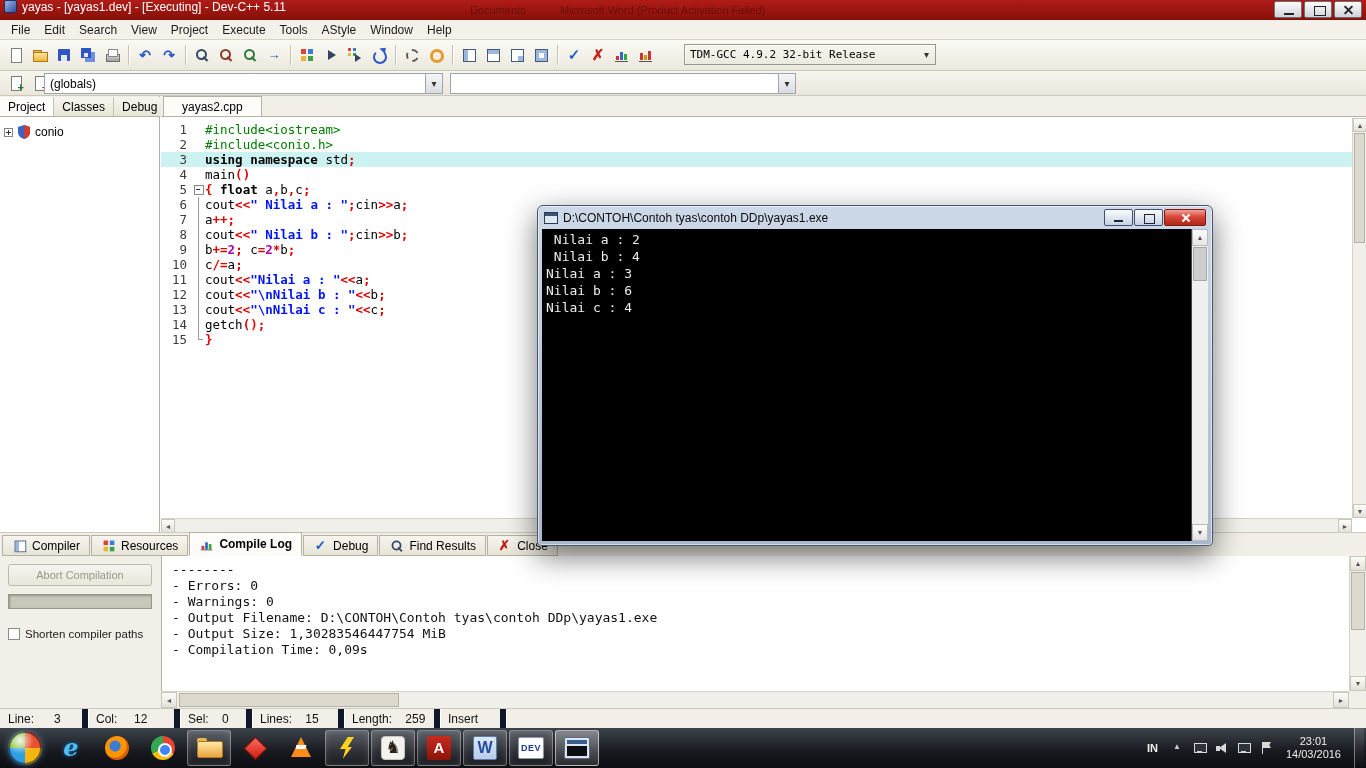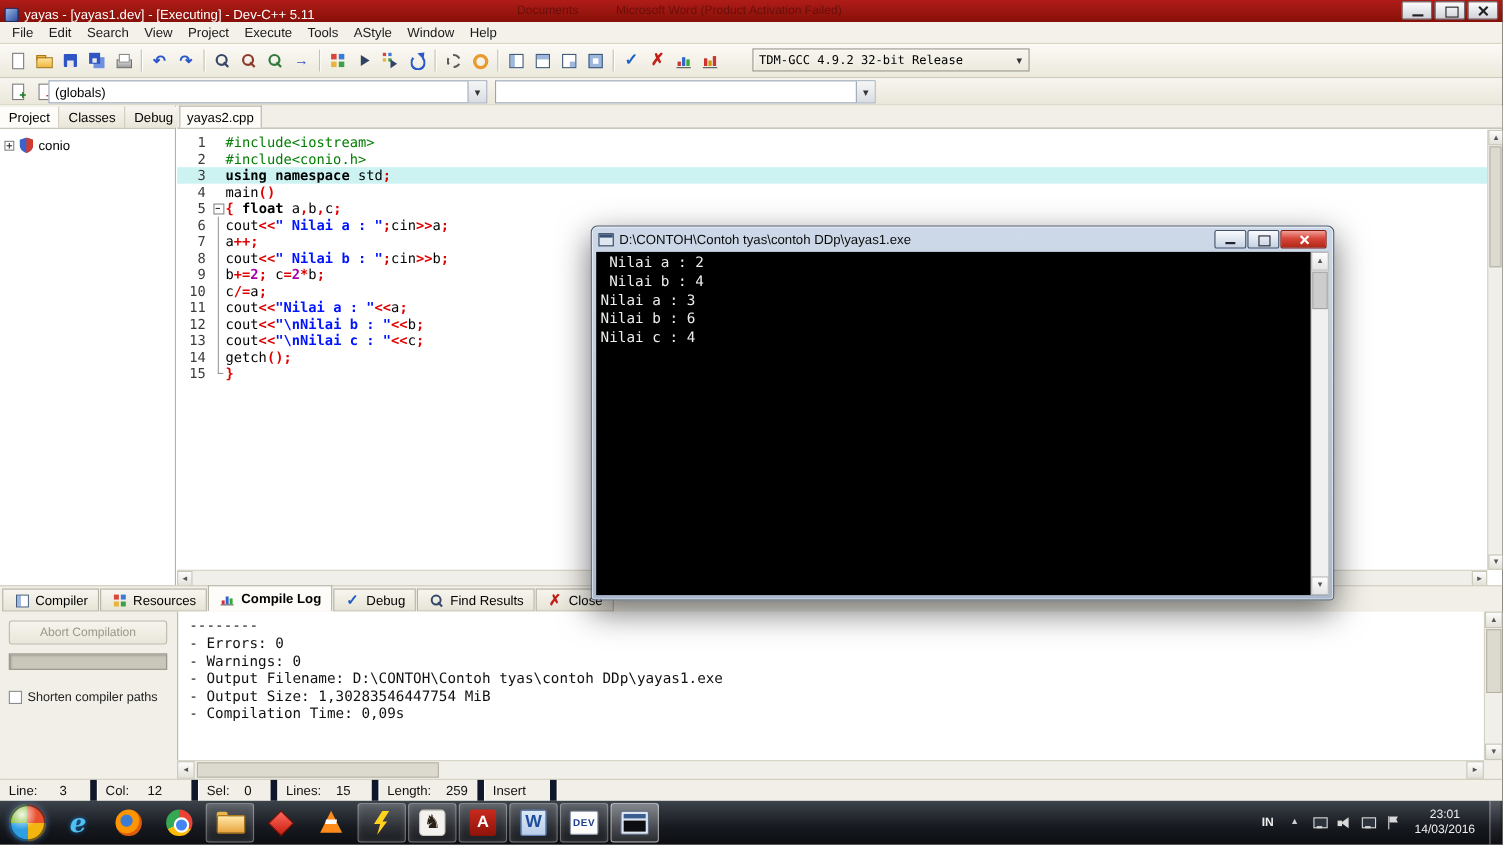--- a/index.html
+++ b/index.html
@@ -1,20 +1,20 @@
 <!DOCTYPE html>
 <html><head>
 <meta charset="utf-8">
 <style>
 *{margin:0;padding:0;box-sizing:border-box}
 html,body{width:1366px;height:768px;overflow:hidden;background:#000}
 #screen{position:relative;width:1366px;height:768px;background:#f1efe7;font-family:"Liberation Sans",sans-serif;overflow:hidden}
 
 
-.titlebar{position:absolute;left:0;top:0;width:100%;height:20px;background:linear-gradient(#b01c18,#871008);display:flex;align-items:flex-end;color:#fff;font-size:12px;z-index:5}
+.titlebar{position:absolute;left:0;top:0;width:100%;height:20px;background:linear-gradient(#b01c18,#871008);display:flex;align-items:flex-start;color:#fff;font-size:12px;z-index:5}
 .appicon{width:13px;height:13px;margin:0 5px 0 4px;background:linear-gradient(135deg,#9db7e8,#2b4fa0);border:1px solid #1c2f63;border-radius:2px;flex:none}
 .wtitle{white-space:nowrap}
 .bgtitle{position:absolute;top:4px;font-size:11px;color:#2b0505;opacity:.45;white-space:nowrap}
 .bgtitle.b1{left:470px}.bgtitle.b2{left:560px}
 .winbtns{position:absolute;right:4px;top:1px;display:flex;gap:2px}
 .wbtn{width:28px;height:17px;background:linear-gradient(#fdfdfd,#cfd2d8);border:1px solid #6d6f73;border-radius:2px;position:relative}
 .wbtn.min::before{content:"";position:absolute;left:9px;top:11px;width:10px;height:2px;background:#222}
 .wbtn.max::before{content:"";position:absolute;left:9px;top:4px;width:10px;height:8px;border:1px solid #222}
 .wbtn.close::before,.wbtn.close::after{content:"";position:absolute;left:8px;top:7px;width:11px;height:2px;background:#222}
 .wbtn.close::before{transform:rotate(45deg)}
@@ -92,21 +92,21 @@
 .ltab{padding:3px 8px 2px;border-right:1px solid #c5c1b2;background:linear-gradient(#f7f5ef,#e9e6d8);cursor:default}
 .ltab.active{background:#fdfcf8}
 .tree{padding:8px 4px;font-size:12px;display:flex;align-items:center;gap:4px}
 .plusbox{width:9px;height:9px;border:1px solid #848484;background:#fff;position:relative;flex:none}
 .plusbox::before{content:"";position:absolute;left:1px;top:3px;width:5px;height:1px;background:#333}
 .plusbox::after{content:"";position:absolute;left:3px;top:1px;width:1px;height:5px;background:#333}
 .shield{width:14px;height:14px;flex:none}
 
 .editor{position:absolute;left:161px;top:0;right:0;height:100%}
 .etabs{height:21px;background:#f1efe7;border-bottom:1px solid #b5b2a5;display:flex;align-items:flex-end;padding-left:2px}
-.etab{height:20px;padding:3px 6px 0;background:#fdfcf8;border:1px solid #b5b2a5;border-bottom:none;font-size:12px;cursor:default}
+.etab{height:20px;padding:3px 18px 0;background:#fdfcf8;border:1px solid #b5b2a5;border-bottom:none;font-size:12px;cursor:default}
 .codearea{position:absolute;top:22px;left:0;right:14px;bottom:14px;overflow:hidden;font-family:"DejaVu Sans Mono",monospace;font-size:12.5px;padding-top:4px;background:#fff}
 .code-line{display:flex;height:15px;line-height:15px;white-space:pre}
 .code-line.hl{background:#ccf2f2}
 .gut{width:32px;text-align:right;padding-right:6px;color:#3c3c3c;flex:none}
 .fold{width:12px;flex:none;position:relative}
 .fold.start::before{content:"";position:absolute;left:1px;top:3px;width:8px;height:8px;border:1px solid #888;background:#fff}
 .fold.start::after{content:"";position:absolute;left:3px;top:7px;width:4px;height:1px;background:#333}
 .fold.mid::before{content:"";position:absolute;left:5px;top:0;bottom:0;width:1px;background:#999}
 .fold.end::before{content:"";position:absolute;left:5px;top:0;height:8px;width:1px;background:#999}
 .fold.end::after{content:"";position:absolute;left:5px;top:7px;width:5px;height:1px;background:#999}

